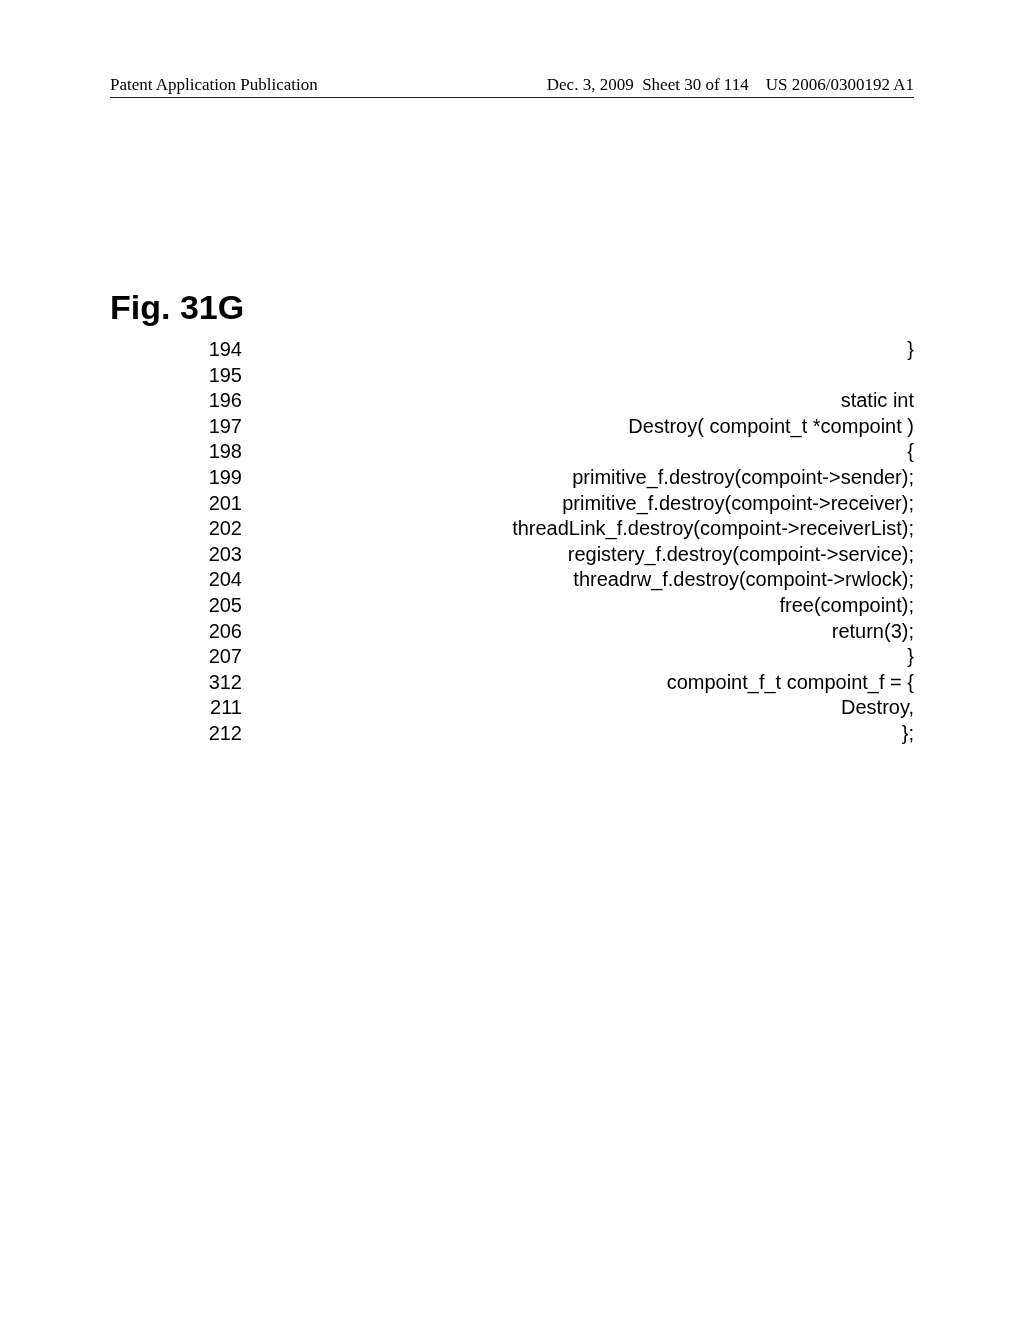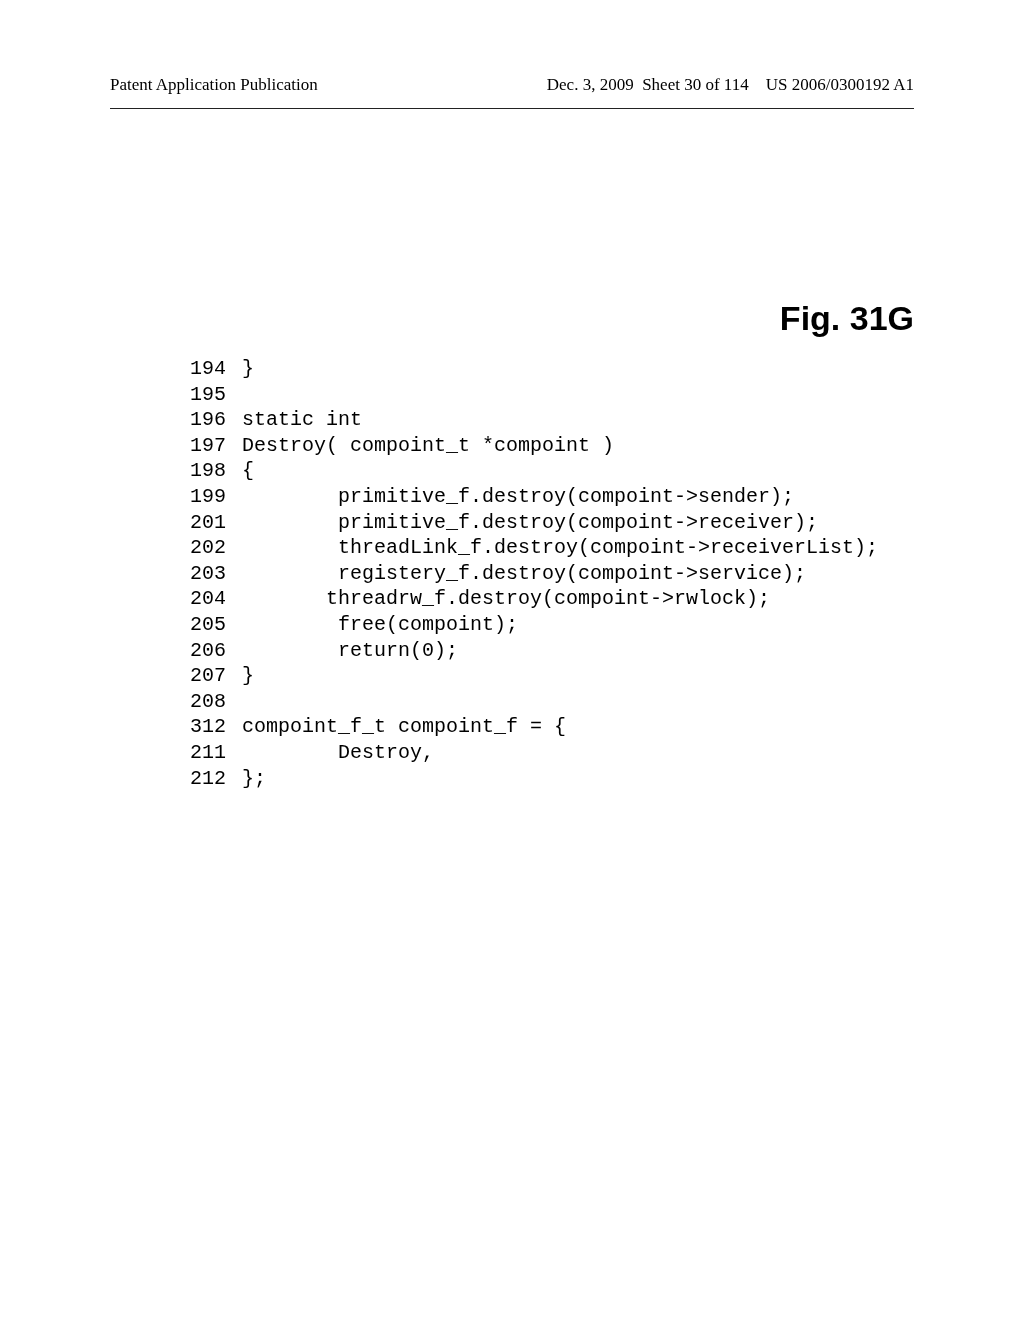--- a/index.html
+++ b/index.html
@@ -17,41 +17,42 @@
     top: 75px;
     left: 110px;
     right: 110px;
     bottom: 60px;
   }
   .header {
     display: flex;
     justify-content: space-between;
     font-size: 17px;
     border-bottom: 1px solid #222;
-    padding-bottom: 13px;
+    padding-bottom: 2px;
   }
   .header .left {
     font-weight: normal;
   }
   .header .right {
     white-space: nowrap;
   }
   .figtitle {
-    text-align: right;
+    text-align: left;
     font-size: 34px;
     font-weight: bold;
     font-family: Arial, Helvetica, sans-serif;
     margin-top: 190px;
-    margin-bottom: 18px;
+    margin-bottom: 10px;
   }
   .code-block {
     margin-left: 80px;
-    font-family: Liberation Mono, monospace;
+    font-family: Liberation Sans, sans-serif;
     font-size: 20px;
     line-height: 1.28;
+    text-align: right;
   }
   .code-line {
     display: flex;
     white-space: pre;
   }
   .ln {
     width: 52px;
     flex-shrink: 0;
   }
   .ct {
@@ -77,21 +78,20 @@
       <div class="code-line"><span class="ln">195</span><span class="ct"></span></div>
       <div class="code-line"><span class="ln">196</span><span class="ct">static int</span></div>
       <div class="code-line"><span class="ln">197</span><span class="ct">Destroy( compoint_t *compoint )</span></div>
       <div class="code-line"><span class="ln">198</span><span class="ct">{</span></div>
       <div class="code-line"><span class="ln">199</span><span class="ct">        primitive_f.destroy(compoint-&gt;sender);</span></div>
       <div class="code-line"><span class="ln">201</span><span class="ct">        primitive_f.destroy(compoint-&gt;receiver);</span></div>
       <div class="code-line"><span class="ln">202</span><span class="ct">        threadLink_f.destroy(compoint-&gt;receiverList);</span></div>
       <div class="code-line"><span class="ln">203</span><span class="ct">        registery_f.destroy(compoint-&gt;service);</span></div>
       <div class="code-line"><span class="ln">204</span><span class="ct">       threadrw_f.destroy(compoint-&gt;rwlock);</span></div>
       <div class="code-line"><span class="ln">205</span><span class="ct">        free(compoint);</span></div>
-      <div class="code-line"><span class="ln">206</span><span class="ct">        return(0);</span></div>
+      <div class="code-line"><span class="ln">206</span><span class="ct">        return(3);</span></div>
       <div class="code-line"><span class="ln">207</span><span class="ct">}</span></div>
-      <div class="code-line"><span class="ln">208</span><span class="ct"></span></div>
       <div class="code-line"><span class="ln">312</span><span class="ct">compoint_f_t compoint_f = {</span></div>
       <div class="code-line"><span class="ln">211</span><span class="ct">        Destroy,</span></div>
       <div class="code-line"><span class="ln">212</span><span class="ct">};</span></div>
     </div>
 
 </div>
 
 </body></html>

